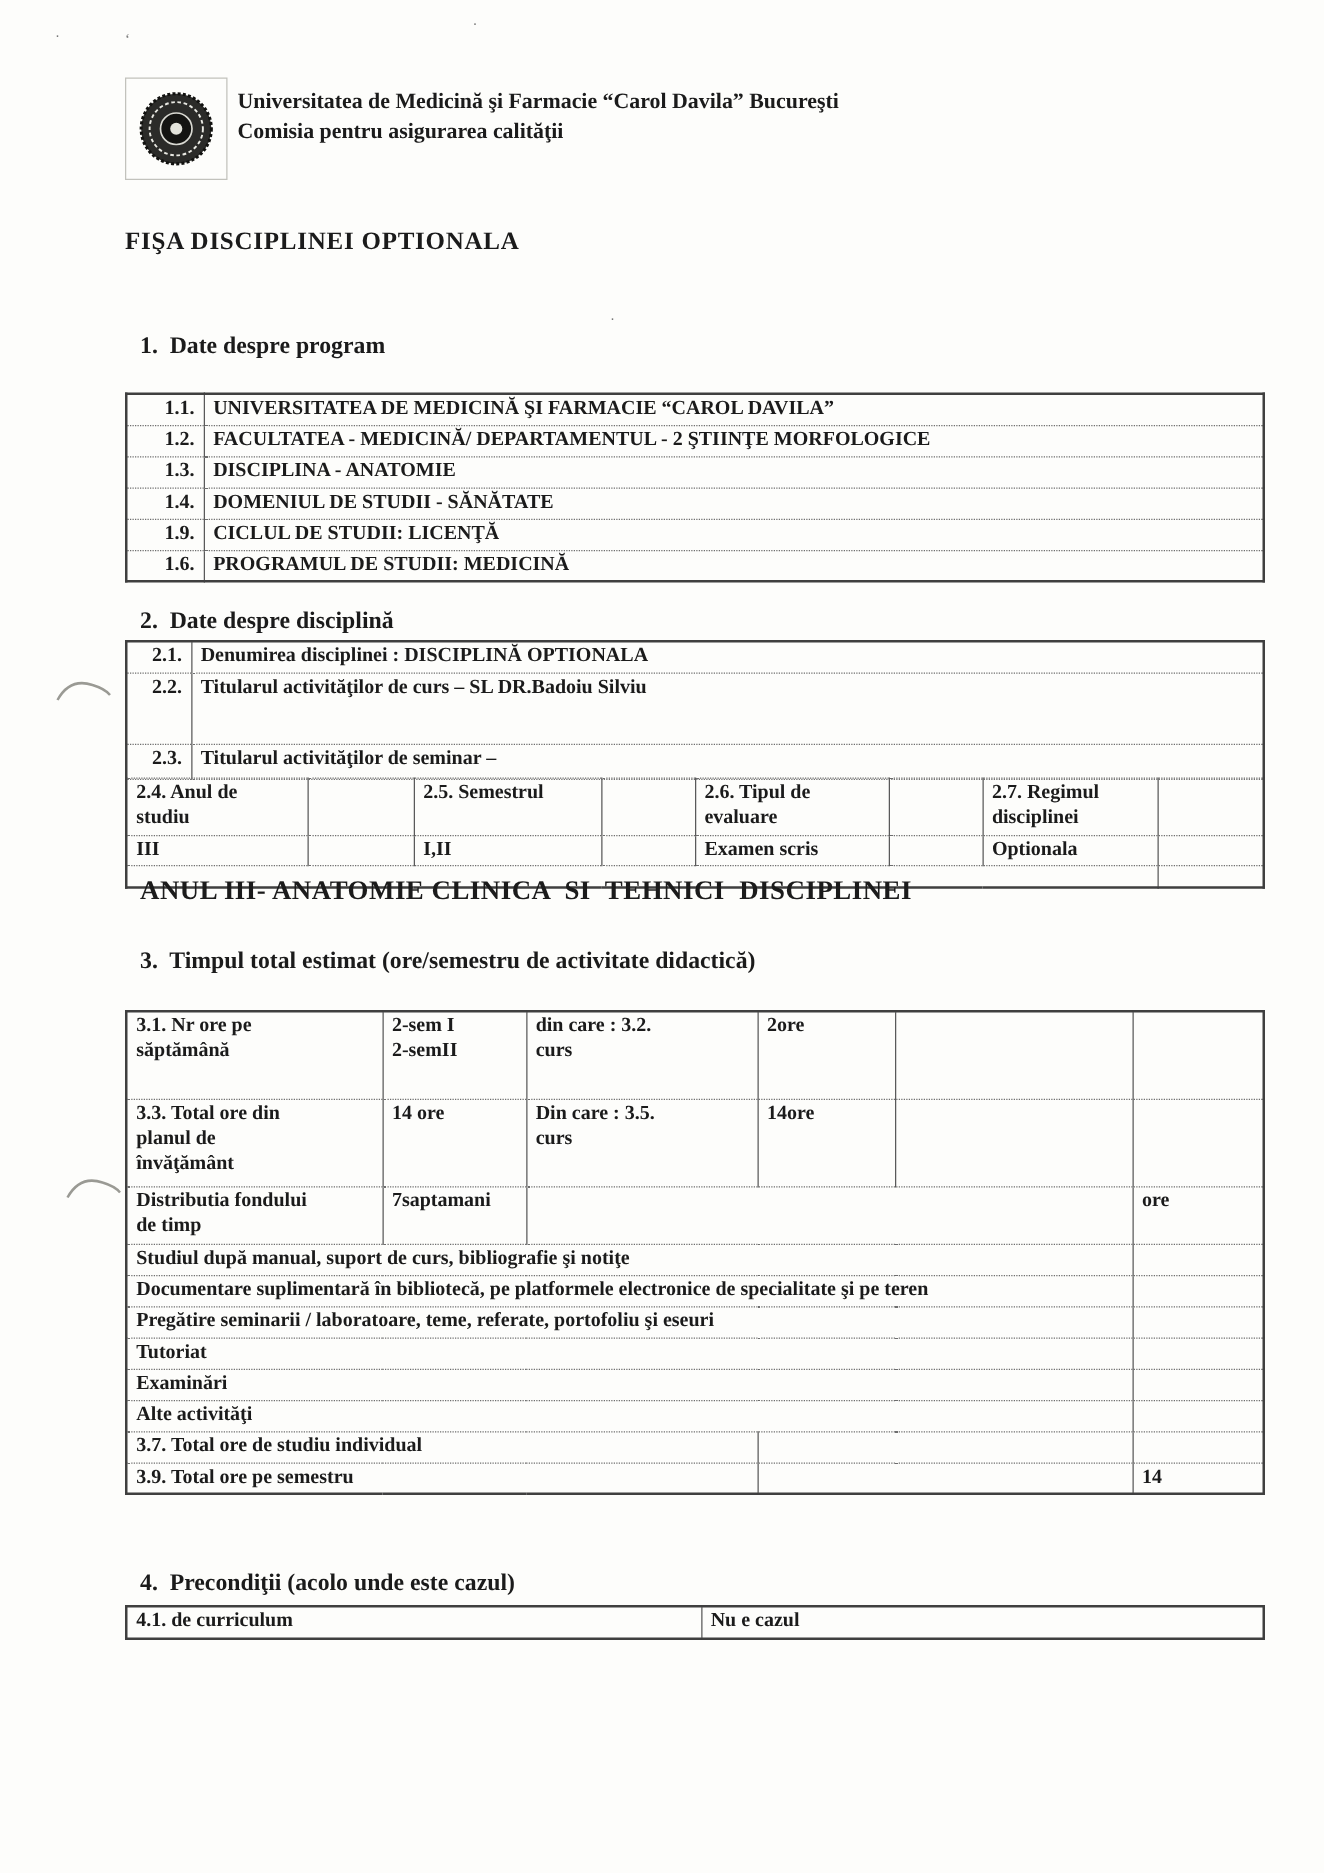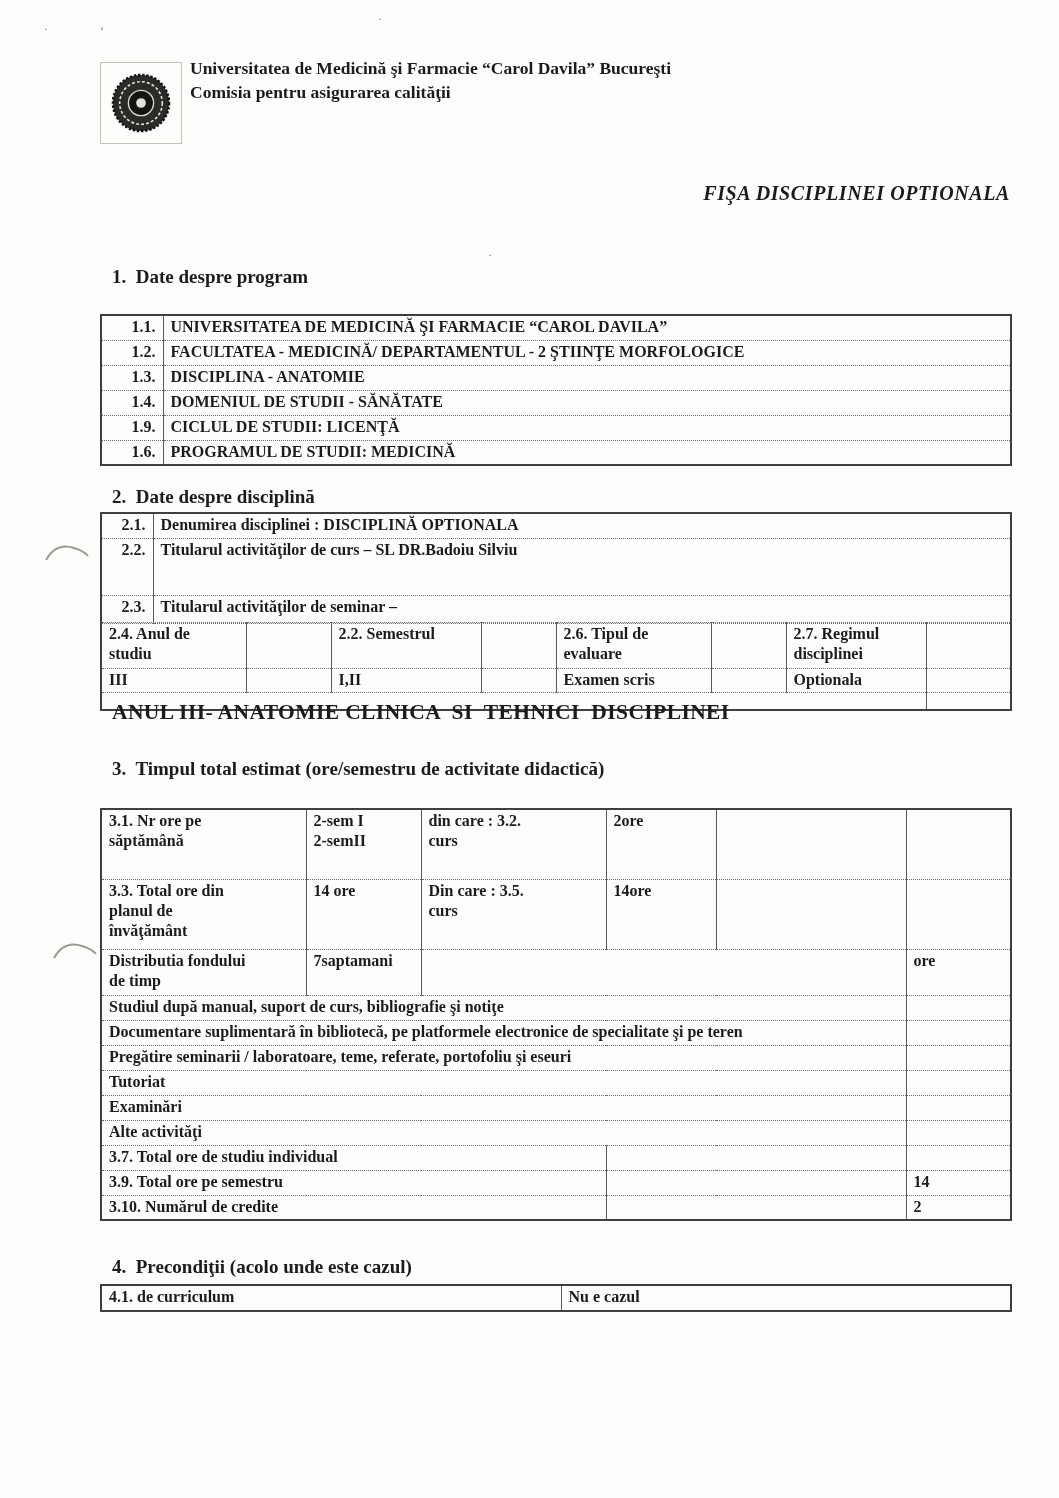--- a/index.html
+++ b/index.html
@@ -7,21 +7,21 @@
     position:relative;
     width:1059px;height:1498px;
     margin:0 auto;
     background:#fdfdfb;
     font-family:"Liberation Serif","DejaVu Serif",serif;
     color:#1b1b1b;
     overflow:hidden;
   }
   .abs{position:absolute;}
   .hdr-line{font-size:17.5px;font-weight:bold;line-height:24px;white-space:nowrap;}
-  .doc-title{font-size:20px;font-weight:bold;letter-spacing:0.6px;text-align:right;font-style:italic;}
+  .doc-title{font-size:20px;font-weight:bold;letter-spacing:0.6px;text-align:left;}
   .sec-heading{font-size:19px;font-weight:bold;white-space:pre;}
   .anul-line{font-size:21.5px;font-weight:bold;letter-spacing:0.4px;white-space:pre;}
   table.doc-table{
     border-collapse:collapse;table-layout:fixed;width:910px;
     border:2px solid #3f3f3f;
   }
   table.doc-table td{
     border-top:1px dotted #6e6e6e;
     border-bottom:1px dotted #6e6e6e;
     border-left:1px solid #5a5a5a;
@@ -63,21 +63,21 @@
 
   <div class="abs seal-box" style="left:100px;top:62px;">
     <svg width="62" height="62" viewBox="0 0 64 64">
       <circle cx="32" cy="32" r="29" fill="#2b2b29"></circle>
       <circle cx="32" cy="32" r="29" fill="none" stroke="#121210" stroke-width="2.5" stroke-dasharray="2.5 1.8"></circle>
       <circle cx="32" cy="32" r="22" fill="none" stroke="#e9e9e3" stroke-width="1.6" stroke-dasharray="3 2.2"></circle>
       <circle cx="32" cy="32" r="13" fill="#141412" stroke="#d9d9d2" stroke-width="1.4"></circle>
       <circle cx="32" cy="32" r="5" fill="#e3e3db"></circle>
     </svg>
   </div>
-  <div class="abs" style="left:190px;top:56px;">
+  <div class="abs" style="left:190px;top:68px;">
     <div class="hdr-line">Universitatea de Medicină şi Farmacie “Carol Davila” Bucureşti</div>
     <div class="hdr-line">Comisia pentru asigurarea calităţii</div>
   </div>
 
   <div class="abs doc-title" style="left:100px;top:182px;width:910px;">FIŞA DISCIPLINEI OPTIONALA</div>
 
   <div class="abs sec-heading" style="left:112px;top:266px;">1.  Date despre program</div>
 
   <table class="doc-table abs" style="left:100px;top:314px;">
     <colgroup>
@@ -144,21 +144,21 @@
       <col style="width:155px">
         <col style="width:75px">
       <col style="width:140px">
         <col style="width:85px">
     </colgroup>
     <tbody>
         <tr style="height:46px">
       <td class="pre">2.4.  Anul  de
 studiu</td>
       <td></td>
-      <td class="pre">2.2. Semestrul</td>
+      <td class="pre">2.5. Semestrul</td>
       <td></td>
       <td class="pre">2.6.  Tipul  de
 evaluare</td>
       <td></td>
       <td class="pre">2.7.  Regimul
 disciplinei</td>
       <td></td>
     </tr>
     <tr style="height:24px">
       <td>III</td>
@@ -247,25 +247,20 @@
     <tr style="height:25px">
       <td colspan="3">3.7. Total ore de studiu individual</td>
       <td colspan="2"></td>
       <td class="reg"></td>
     </tr>
     <tr style="height:25px">
       <td colspan="3">3.9. Total ore pe semestru</td>
       <td colspan="2"></td>
       <td class="reg">14</td>
     </tr>
-    <tr style="height:25px">
-      <td colspan="3">3.10. Numărul de credite</td>
-      <td colspan="2"></td>
-      <td class="reg">2</td>
-    </tr>
   </tbody>
     </table>
 
   <div class="abs sec-heading" style="left:112px;top:1256px;">4.  Precondiţii (acolo unde este cazul)</div>
 
   <table class="doc-table abs" style="left:100px;top:1284px;">
     <colgroup>
         <col style="width:460px">
         <col style="width:450px">
       </colgroup>

